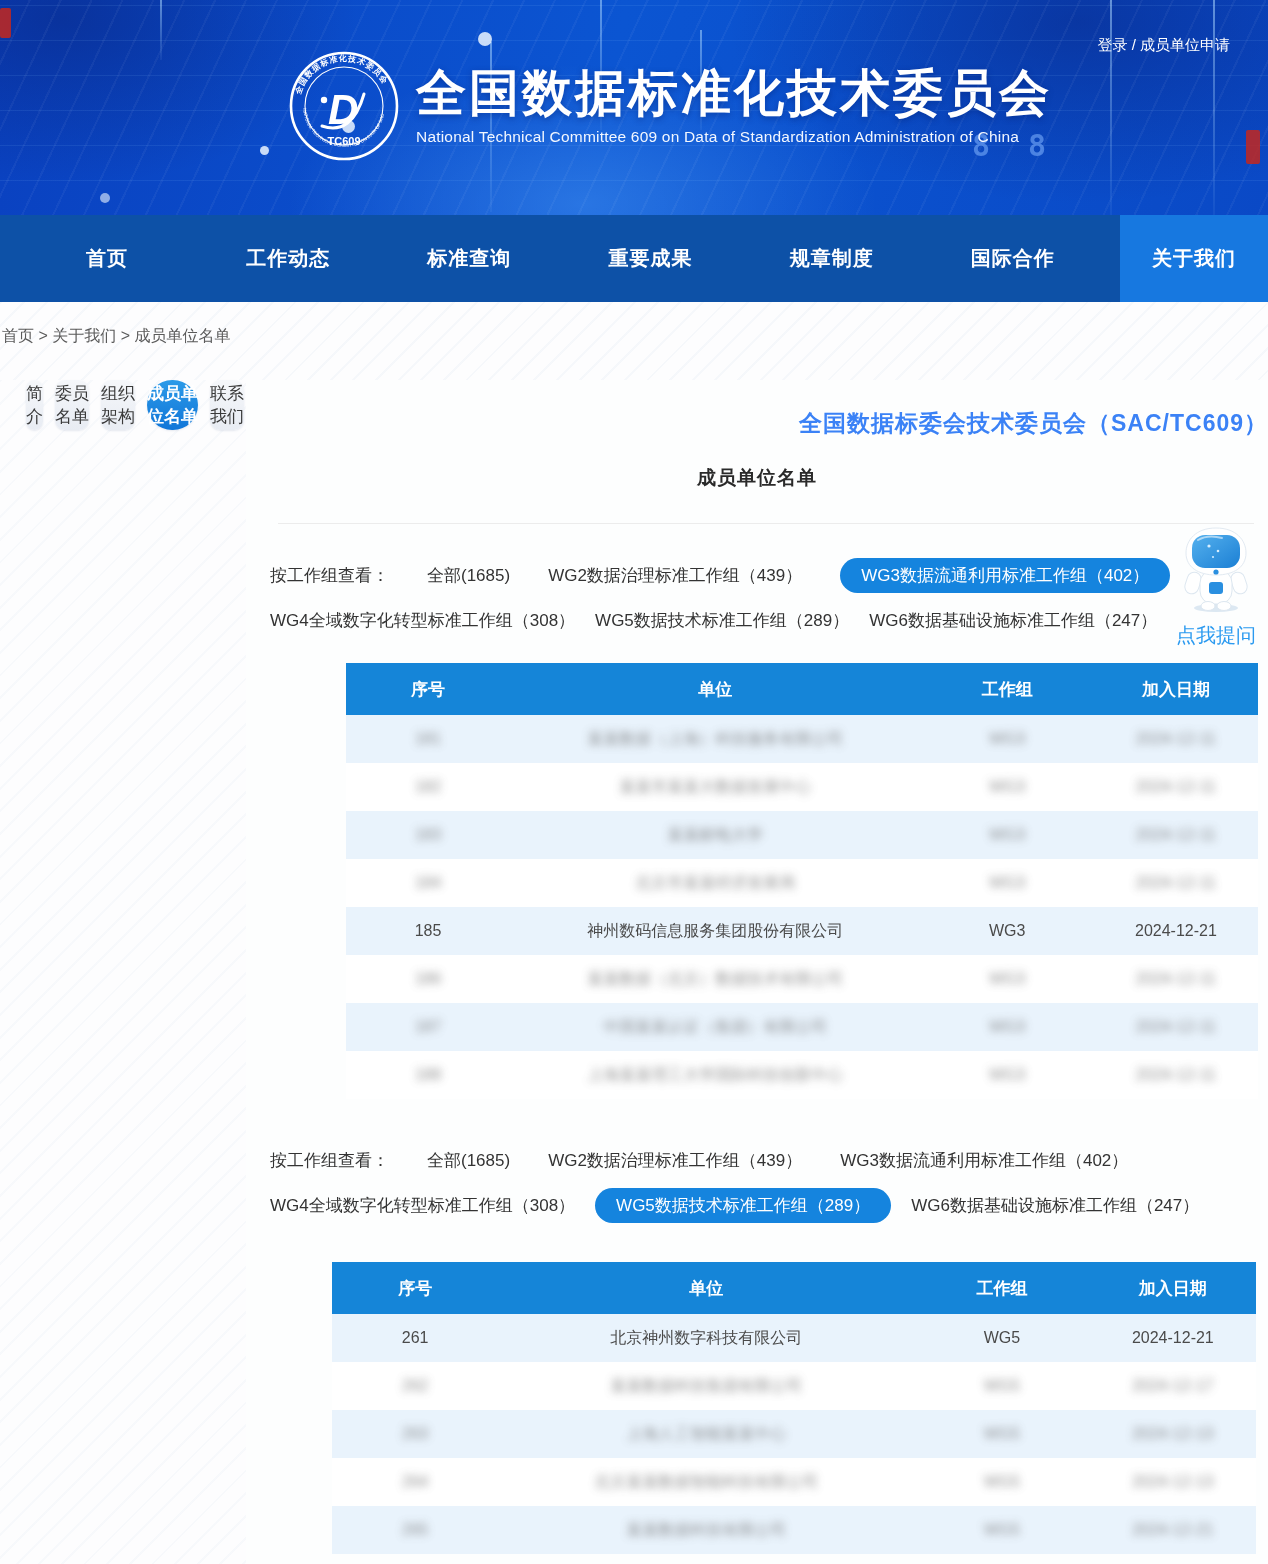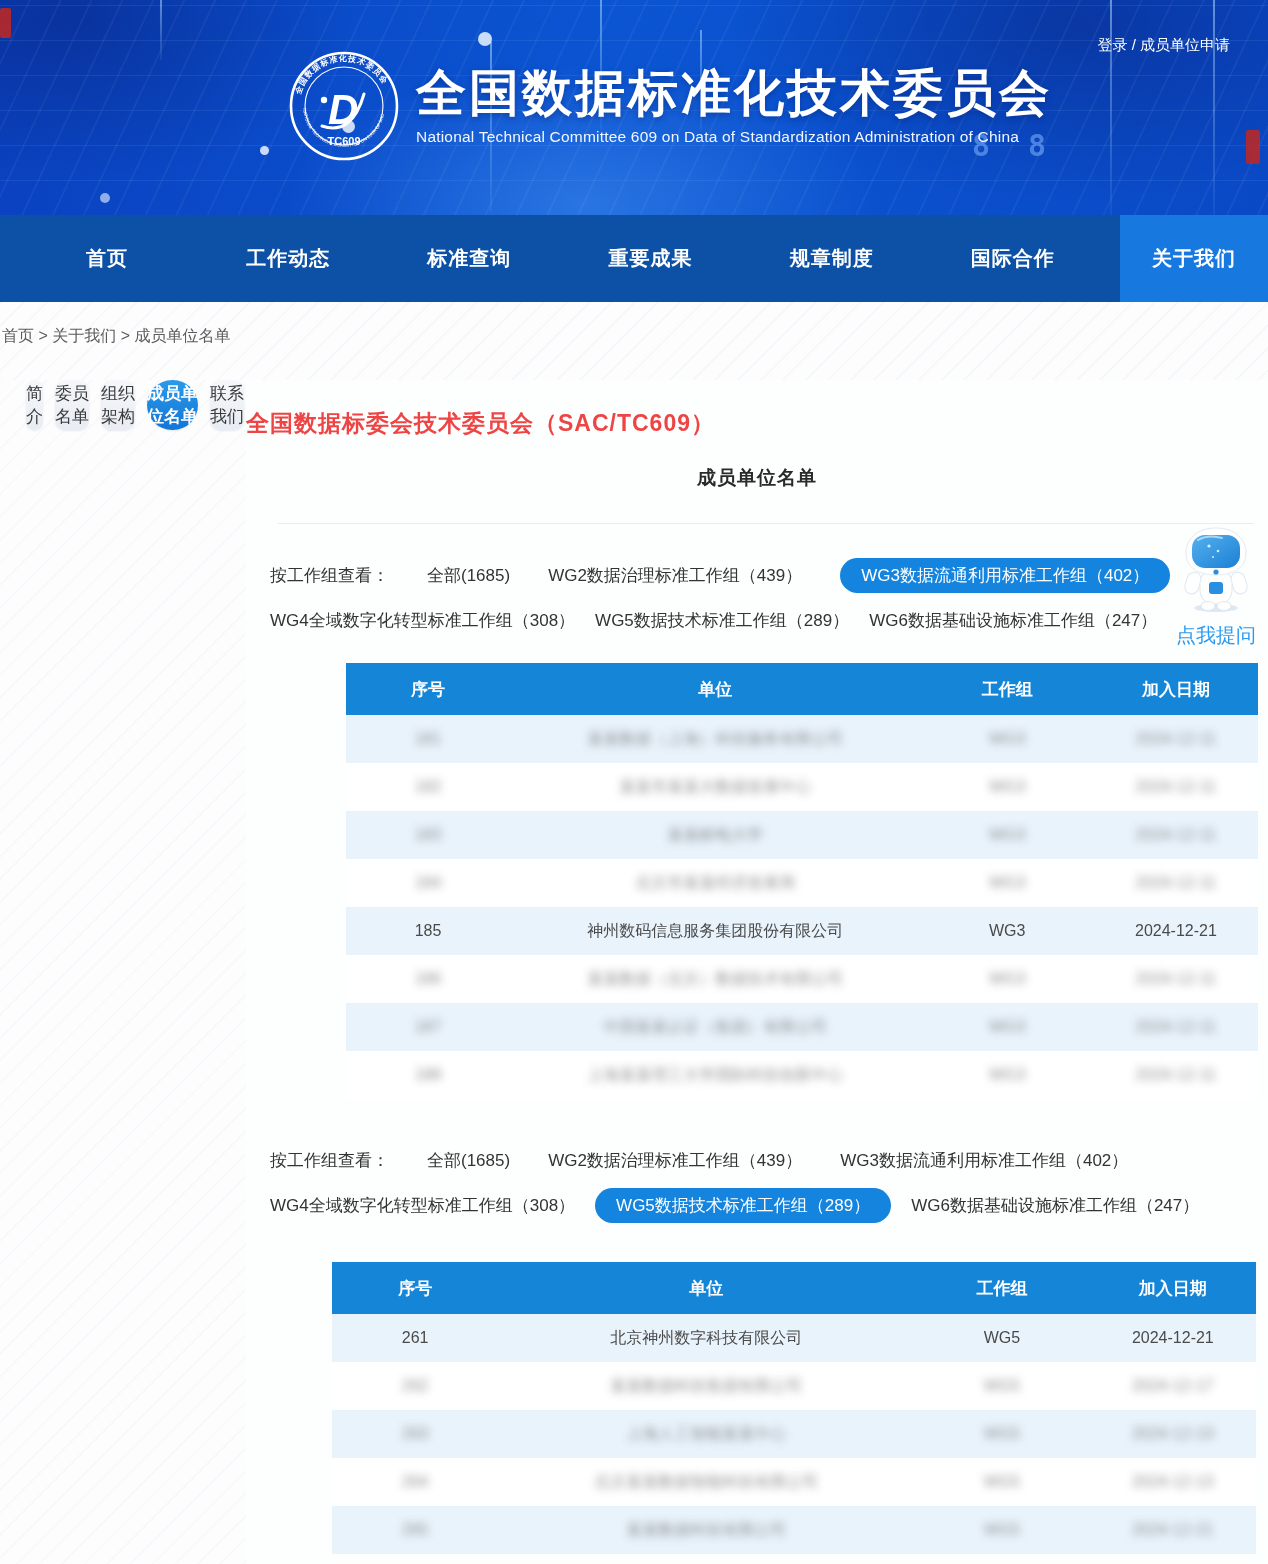--- a/index.html
+++ b/index.html
@@ -51,21 +51,21 @@
   .layout { display:flex; align-items:flex-start;
     background:repeating-linear-gradient(135deg, rgba(226,234,243,.22) 0 2px, transparent 2px 16px); }
   .sidebar { flex:0 0 220px; display:flex; flex-direction:row; gap:12px; padding-right:2px;margin-left:26px; }
   .side-item { height:50px; display:flex; align-items:center; justify-content:center;
     font-size:17px; color:#3a3a3a; cursor:pointer; border-radius:10px;
     background:linear-gradient(180deg,#f5f7fa,#e8ecf3); box-shadow:0 1px 2px rgba(120,140,170,.18); }
   .side-item.active { background:linear-gradient(180deg,#2b9ae8,#1176d8); color:#fff;
     border-radius:26px; font-weight:bold; }
 
   .content { flex:1; min-width:0; position:relative; background:#fdfefe; min-height:1184px; }
-  .page-title { text-align:left; font-size:23px; color:#ef4444; font-weight:bold; margin-top:28px; letter-spacing:1px;}
+  .page-title { text-align:right; font-size:23px; color:#3b82f6; font-weight:bold; margin-top:28px; letter-spacing:1px;}
   .page-subtitle { text-align:center; font-size:19px; color:#2a2a2a; font-weight:bold; margin-top:26px; letter-spacing:1px;}
   .divider { border:none; border-top:1px solid #ececec; margin:32px 14px 0 32px; }
 
   
   .assistant { position:absolute; right:6px; top:146px; width:92px; text-align:center; cursor:pointer; z-index:5;}
   .assistant-label { color:#2b9af0; font-size:20px; margin-top:4px; white-space:nowrap; }
 
   
   .member-section { margin-top:34px; padding-left:24px; }
   .member-section.second { margin-top:44px; }

